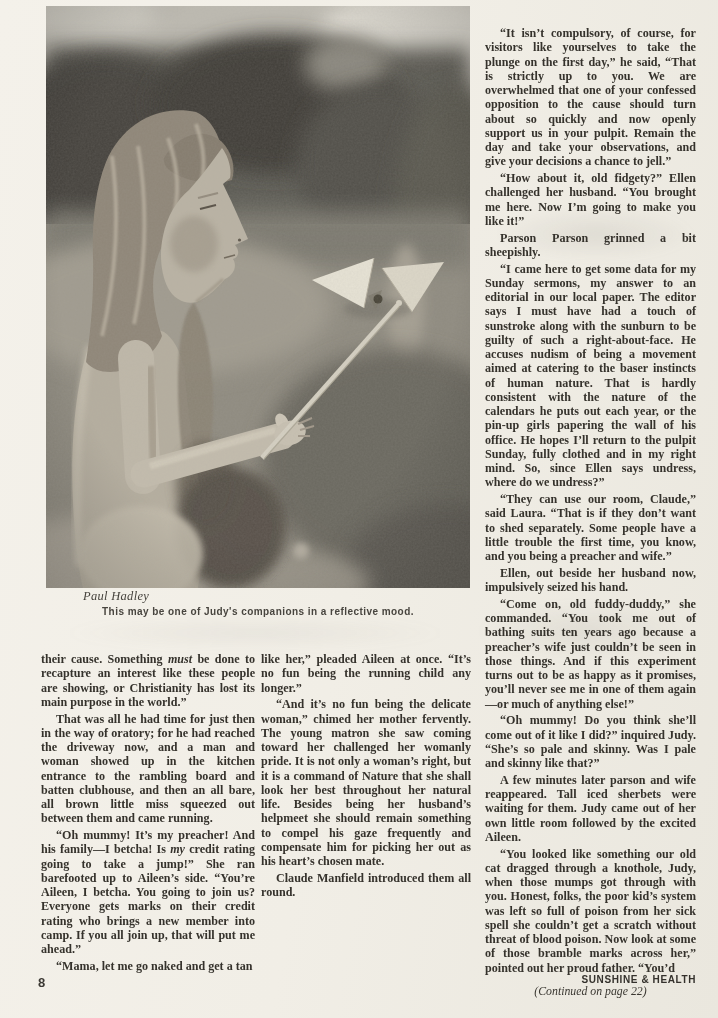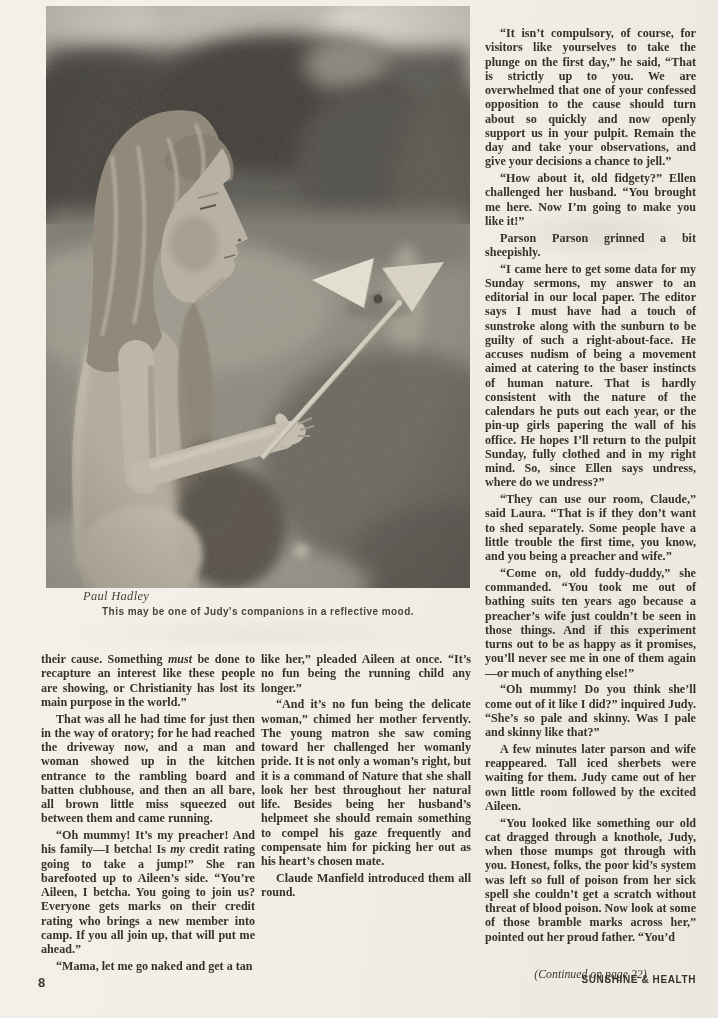--- a/index.html
+++ b/index.html
@@ -21,21 +21,21 @@
     font-size:10px;letter-spacing:0.45px;color:#48453f;
   }
   .col{position:absolute;font-size:12.1px;line-height:14.25px;}
   .col p{margin:0 0 2.5px 0;text-indent:15px;text-align:justify;font-weight:bold;}
   .col p:last-child{margin-bottom:0;}
   .col-left{left:41px;top:652px;width:214px;}
   .col-middle{left:261px;top:652px;width:210px;}
   .col-right{left:485px;top:26px;width:211px;}
   .col-left p:first-child,.col-middle p:first-child{text-indent:0;}
   .continued{
-    margin-top:23px;text-align:center;font-style:italic;
+    margin-top:9px;text-align:center;font-style:italic;
     font-size:11.8px;color:#3a3731;
   }
   .page-number{
     position:absolute;left:38px;top:975px;
     font-family:"Liberation Sans", sans-serif;font-weight:bold;
     font-size:13px;color:#3c3934;
   }
   .magazine-title{
     position:absolute;right:22px;top:974px;
     font-family:"Liberation Sans", sans-serif;font-weight:bold;
@@ -179,20 +179,21 @@
       <p>“And it’s no fun being the delicate woman,” chimed her mother fervently. The young matron she saw coming toward her challenged her womanly pride. It is not only a woman’s right, but it is a command of Nature that she shall look her best throughout her natural life. Besides being her husband’s helpmeet she should remain something to compel his gaze frequently and compensate him for picking her out as his heart’s chosen mate.</p>
       <p>Claude Manfield introduced them all round.</p>
     </div>
   <div class="col col-right">
     <div>
         <p>“It isn’t compulsory, of course, for visitors like yourselves to take the plunge on the first day,” he said, “That is strictly up to you. We are overwhelmed that one of your confessed opposition to the cause should turn about so quickly and now openly support us in your pulpit. Remain the day and take your observations, and give your decisions a chance to jell.”</p>
         <p>“How about it, old fidgety?” Ellen challenged her husband. “You brought me here. Now I’m going to make you like it!”</p>
         <p>Parson Parson grinned a bit sheepishly.</p>
         <p>“I came here to get some data for my Sunday sermons, my answer to an editorial in our local paper. The editor says I must have had a touch of sunstroke along with the sunburn to be guilty of such a right-about-face. He accuses nudism of being a movement aimed at catering to the baser instincts of human nature. That is hardly consistent with the nature of the calendars he puts out each year, or the pin-up girls papering the wall of his office. He hopes I’ll return to the pulpit Sunday, fully clothed and in my right mind. So, since Ellen says undress, where do we undress?”</p>
         <p>“They can use our room, Claude,” said Laura. “That is if they don’t want to shed separately. Some people have a little trouble the first time, you know, and you being a preacher and wife.”</p>
+        <p>Ellen, out beside her husband now, impulsively seized his hand.</p>
         <p>“Come on, old fuddy-duddy,” she commanded. “You took me out of bathing suits ten years ago because a preacher’s wife just couldn’t be seen in those things. And if this experiment turns out to be as happy as it promises, you’ll never see me in one of them again—or much of anything else!”</p>
         <p>“Oh mummy! Do you think she’ll come out of it like I did?” inquired Judy. “She’s so pale and skinny. Was I pale and skinny like that?”</p>
         <p>A few minutes later parson and wife reappeared. Tall iced sherbets were waiting for them. Judy came out of her own little room followed by the excited Aileen.</p>
         <p>“You looked like something our old cat dragged through a knothole, Judy, when those mumps got through with you. Honest, folks, the poor kid’s system was left so full of poison from her sick spell she couldn’t get a scratch without threat of blood poison. Now look at some of those bramble marks across her,” pointed out her proud father. “You’d</p>
       </div>
     <div class="continued">(Continued on page 22)</div>
   </div>
 
   <div class="page-number">8</div>
   <div class="magazine-title">SUNSHINE &amp; HEALTH</div>

